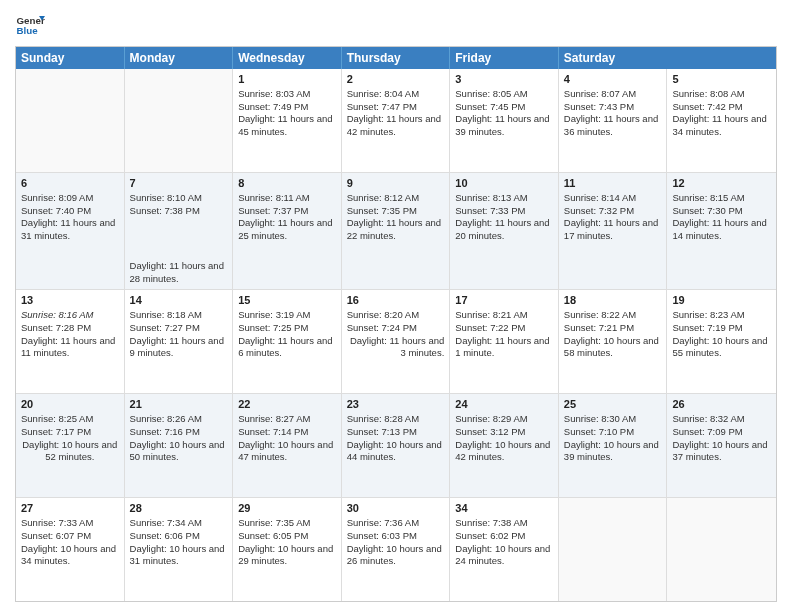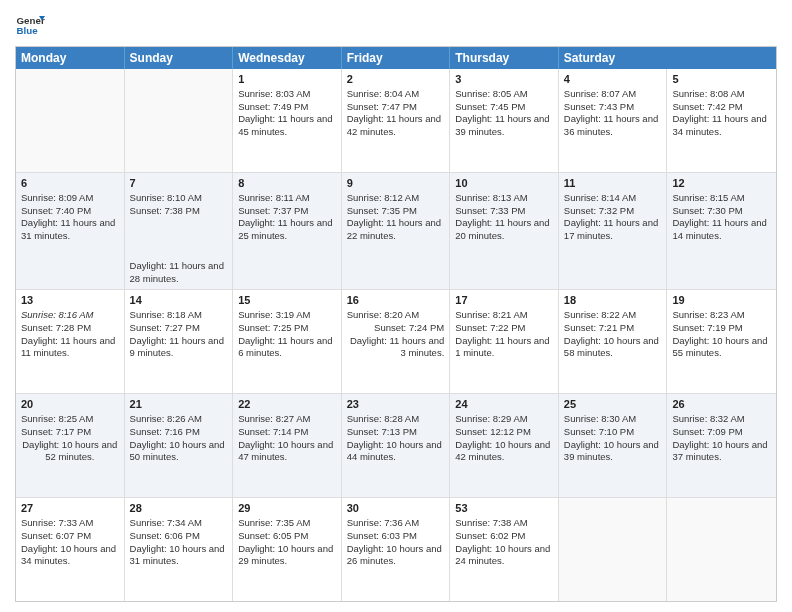--- a/index.html
+++ b/index.html
@@ -112,25 +112,25 @@
       </svg>
     </div>
     <div class="title-block">
       <div class="month-title"></div>
       <div class="location"></div>
     </div>
   </div>
 
   <div class="calendar">
     <div class="cal-header" id="cal-header-row">
+        <div class="cal-header-cell">Sunday</div>
         <div class="cal-header-cell">Monday</div>
-        <div class="cal-header-cell">Sunday</div>
         <div class="cal-header-cell">Wednesday</div>
+        <div class="cal-header-cell">Thursday</div>
         <div class="cal-header-cell">Friday</div>
-        <div class="cal-header-cell">Thursday</div>
         <div class="cal-header-cell">Saturday</div>
       </div>
     <div class="cal-body" id="cal-body">
         <div class="cal-row">
           <div class="cal-cell empty"></div>
           <div class="cal-cell empty"></div>
           <div class="cal-cell">
             <span class="day-num">1</span>
             <span style="display: block;">Sunrise: 8:03 AM</span>
             <span style="display: block;">Sunset: 7:49 PM</span>
@@ -220,21 +220,21 @@
           </div>
           <div class="cal-cell">
             <span class="day-num">15</span>
             <span style="display: block;">Sunrise: 3:19 AM</span>
             <span style="display: block;">Sunset: 7:25 PM</span>
             <span style="display: block;">Daylight: 11 hours and 6 minutes.</span>
           </div>
           <div class="cal-cell">
             <span class="day-num">16</span>
             <span style="display: block;">Sunrise: 8:20 AM</span>
-            <span style="display: block; text-align: right;">Sunset: 7:24 PM</span>
+            <span style="display: block;">Sunset: 7:24 PM</span>
             <span style="display: block; text-align: right;">Daylight: 11 hours and 3 minutes.</span>
           </div>
           <div class="cal-cell">
             <span class="day-num">17</span>
             <span style="display: block;">Sunrise: 8:21 AM</span>
             <span style="display: block;">Sunset: 7:22 PM</span>
             <span style="display: block;">Daylight: 11 hours and 1 minute.</span>
           </div>
           <div class="cal-cell">
             <span class="day-num">18</span>
@@ -270,21 +270,21 @@
           </div>
           <div class="cal-cell">
             <span class="day-num">23</span>
             <span style="display: block;">Sunrise: 8:28 AM</span>
             <span style="display: block;">Sunset: 7:13 PM</span>
             <span style="display: block;">Daylight: 10 hours and 44 minutes.</span>
           </div>
           <div class="cal-cell">
             <span class="day-num">24</span>
             <span style="display: block;">Sunrise: 8:29 AM</span>
-            <span style="display: block;">Sunset: 12:12 PM</span>
+            <span style="display: block;">Sunset: 3:12 PM</span>
             <span style="display: block;">Daylight: 10 hours and 42 minutes.</span>
           </div>
           <div class="cal-cell">
             <span class="day-num">25</span>
             <span style="display: block;">Sunrise: 8:30 AM</span>
             <span style="display: block;">Sunset: 7:10 PM</span>
             <span style="display: block;">Daylight: 10 hours and 39 minutes.</span>
           </div>
           <div class="cal-cell">
             <span class="day-num">26</span>
@@ -312,21 +312,21 @@
             <span style="display: block;">Sunset: 6:05 PM</span>
             <span style="display: block;">Daylight: 10 hours and 29 minutes.</span>
           </div>
           <div class="cal-cell">
             <span class="day-num">30</span>
             <span style="display: block;">Sunrise: 7:36 AM</span>
             <span style="display: block;">Sunset: 6:03 PM</span>
             <span style="display: block;">Daylight: 10 hours and 26 minutes.</span>
           </div>
           <div class="cal-cell">
-            <span class="day-num">53</span>
+            <span class="day-num">34</span>
             <span style="display: block;">Sunrise: 7:38 AM</span>
             <span style="display: block;">Sunset: 6:02 PM</span>
             <span style="display: block;">Daylight: 10 hours and 24 minutes.</span>
           </div>
           <div class="cal-cell empty"></div>
           <div class="cal-cell empty"></div>
         </div>
       </div>
   </div>
 </div>

